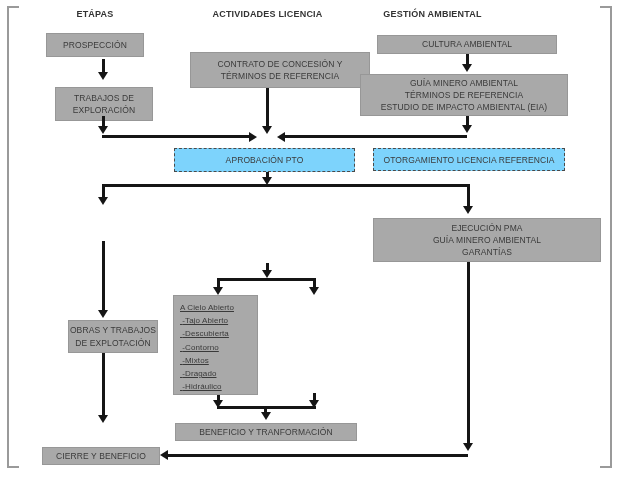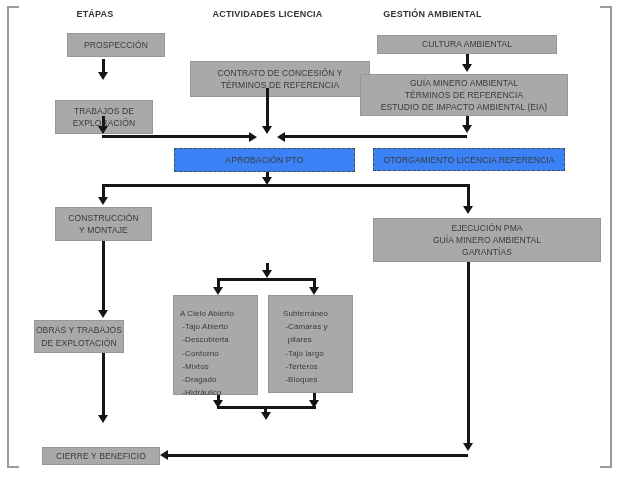--- a/index.html
+++ b/index.html
@@ -17,23 +17,23 @@
   .node{
     position:absolute; background:var(--box-fill); border:1px solid var(--box-border);
     box-sizing:border-box; display:flex; align-items:center; justify-content:center;
     font-size:8.5px; line-height:1.45; text-align:center; white-space:pre-line; color:#3a3a3a;
     letter-spacing:0.1px;
   }
   .node.list{
     align-items:flex-start; justify-content:flex-start; text-align:left; white-space:pre-wrap;
     font-size:8px; line-height:1.55; padding:5px 3px 3px 6px;
   }
-  .node.list.tall{line-height:1.65; padding-top:11px;}
+  .node.list.tall{line-height:1.65; padding-top:5px;text-decoration:underline;}
   .dashed{
-    position:absolute; background:#3b82f6; border:1.5px dashed #4a4a4a; box-sizing:border-box;
+    position:absolute; background:#7dd3fc; border:1.5px dashed #4a4a4a; box-sizing:border-box;
     display:flex; align-items:center; justify-content:center; font-size:8.5px; color:#3a3a3a;
     white-space:nowrap; letter-spacing:0.1px;
   }
   .vl{position:absolute; width:3px; background:var(--arrow);}
   .hl{position:absolute; height:3px; background:var(--arrow);}
   .ah{position:absolute; width:0; height:0;}
   .ah.down{border-left:5px solid transparent; border-right:5px solid transparent; border-top:8px solid var(--arrow);}
   .ah.left{border-top:5px solid transparent; border-bottom:5px solid transparent; border-right:8px solid var(--arrow);}
   .ah.right{border-top:5px solid transparent; border-bottom:5px solid transparent; border-left:8px solid var(--arrow);}
   .bracket{position:absolute; box-sizing:border-box;}
@@ -45,45 +45,38 @@
 
 <div id="stage">
 
   <div class="bracket left" style="left:7px;top:6px;width:12px;height:462px"></div>
   <div class="bracket right" style="left:600px;top:6px;width:12px;height:462px"></div>
 
   <div class="hdr" style="left:50px;top:9px;width:90px">ETÁPAS</div>
   <div class="hdr" style="left:200px;top:9px;width:135px">ACTIVIDADES LICENCIA</div>
   <div class="hdr" style="left:370px;top:9px;width:125px">GESTIÓN AMBIENTAL</div>
 
-  <div class="node" style="left:67px;top:33px;width:98px;height:24px">PROSPECCIÓN</div>
-  <div class="node" style="left:55px;top:100px;width:98px;height:34px">TRABAJOS DE
+  <div class="node" style="left:46px;top:33px;width:98px;height:24px">PROSPECCIÓN</div>
+  <div class="node" style="left:55px;top:87px;width:98px;height:34px">TRABAJOS DE
 EXPLORACIÓN</div>
-  <div class="node" style="left:55px;top:207px;width:97px;height:34px">CONSTRUCCIÓN
-Y MONTAJE</div>
-  <div class="node" style="left:34px;top:320px;width:90px;height:33px">OBRAS Y TRABAJOS
+  <div class="node" style="left:68px;top:320px;width:90px;height:33px">OBRAS Y TRABAJOS
 DE EXPLOTACIÓN</div>
   <div class="node" style="left:42px;top:447px;width:118px;height:18px">CIERRE Y BENEFICIO</div>
 
-  <div class="node" style="left:190px;top:61px;width:180px;height:36px">CONTRATO DE CONCESIÓN Y
+  <div class="node" style="left:190px;top:52px;width:180px;height:36px">CONTRATO DE CONCESIÓN Y
 TÉRMINOS DE REFERENCIA</div>
   <div class="dashed" style="left:174px;top:148px;width:181px;height:24px">APROBACIÓN PTO</div>
   <div class="node list tall" style="left:173px;top:295px;width:85px;height:100px">A Cielo Abierto
  -Tajo Abierto
  -Descubierta
  -Contorno
  -Mixtos
  -Dragado
  -Hidráulico</div>
-  <div class="node list tall" style="left:268px;top:295px;width:85px;height:98px;padding-left:14px">Subterráneo
- -Cámaras y
-  pilares
- -Tajo largo
- -Terteros
- -Bloques</div>
+  <div class="node" style="left:175px;top:423px;width:182px;height:18px">BENEFICIO Y TRANFORMACIÓN</div>
 
   <div class="node" style="left:377px;top:35px;width:180px;height:19px">CULTURA AMBIENTAL</div>
   <div class="node" style="left:360px;top:74px;width:208px;height:42px">GUÍA MINERO AMBIENTAL
 TÉRMINOS DE REFERENCIA
 ESTUDIO DE IMPACTO AMBIENTAL (EIA)</div>
   <div class="dashed" style="left:373px;top:148px;width:192px;height:23px">OTORGAMIENTO LICENCIA REFERENCIA</div>
   <div class="node" style="left:373px;top:218px;width:228px;height:44px">EJECUCIÓN PMA
 GUÍA MINERO AMBIENTAL
 GARANTÍAS</div>
 

